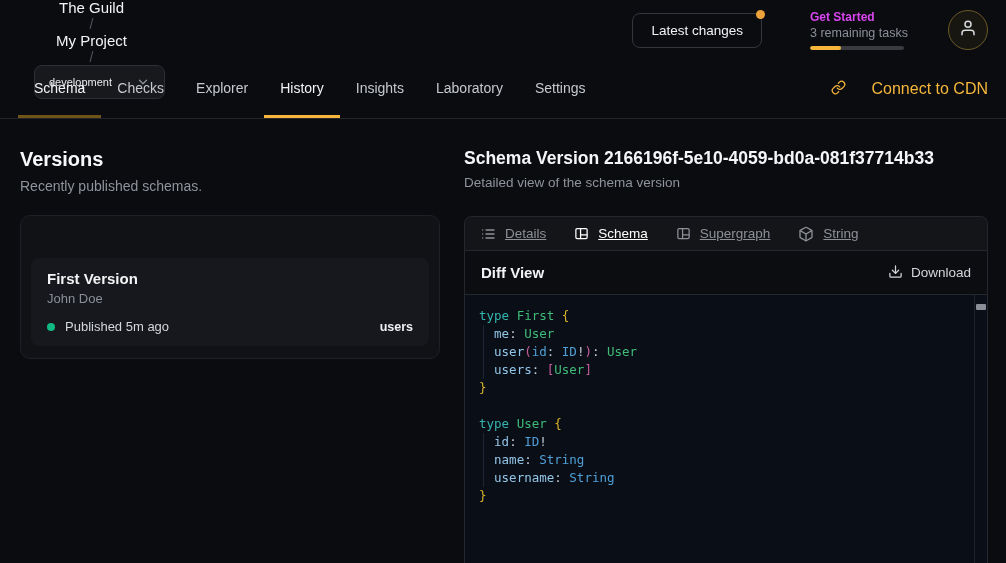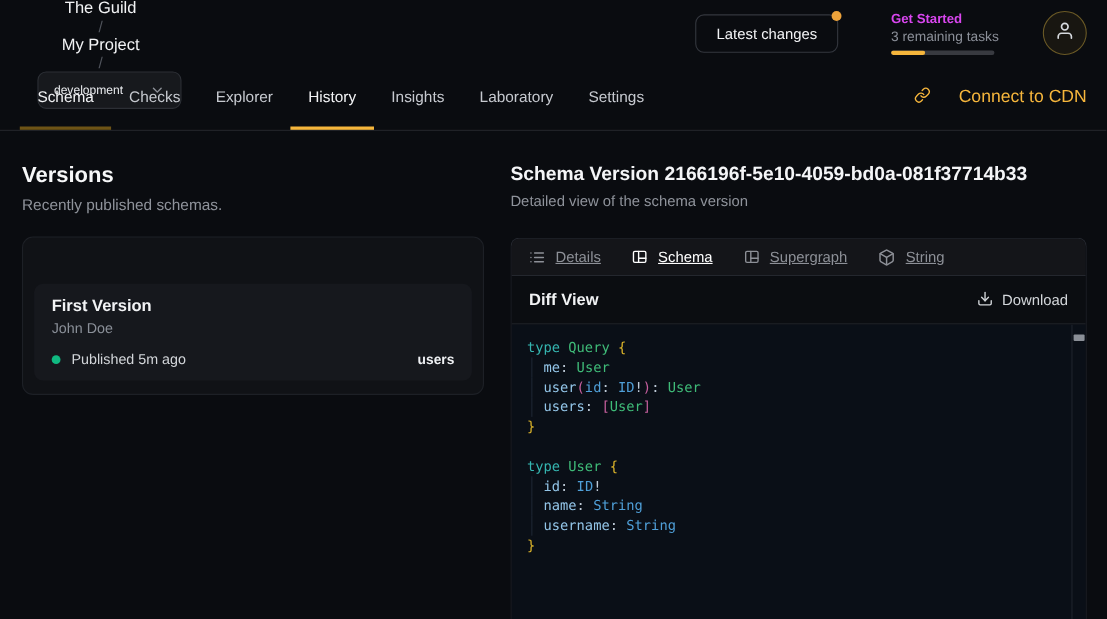--- a/index.html
+++ b/index.html
@@ -235,21 +235,21 @@
                   <line x1="12" y1="15" x2="12" y2="3"></line>
                 </svg>
             </span>
             <span>Download</span>
           </div>
         </div>
       </div>
 
       <div class="code-area">
         <div>
-            <div class="code-line"><span style="color: rgb(53, 181, 176);">type</span><span style="color: rgb(191, 203, 216);"> </span><span style="color: rgb(63, 187, 120);">Query</span><span style="color: rgb(191, 203, 216);"> </span><span style="color: rgb(220, 180, 42);">{</span></div>
+            <div class="code-line"><span style="color: rgb(53, 181, 176);">type</span><span style="color: rgb(191, 203, 216);"> </span><span style="color: rgb(63, 187, 120);">First</span><span style="color: rgb(191, 203, 216);"> </span><span style="color: rgb(220, 180, 42);">{</span></div>
             <div class="code-line"><span class="guide"></span><span style="color: rgb(191, 203, 216);">  </span><span style="color: rgb(147, 197, 232);">me</span><span style="color: rgb(191, 203, 216);">: </span><span style="color: rgb(63, 187, 120);">User</span></div>
             <div class="code-line"><span class="guide"></span><span style="color: rgb(191, 203, 216);">  </span><span style="color: rgb(147, 197, 232);">user</span><span style="color: rgb(199, 95, 158);">(</span><span style="color: rgb(79, 159, 216);">id</span><span style="color: rgb(191, 203, 216);">: </span><span style="color: rgb(79, 159, 216);">ID</span><span style="color: rgb(191, 203, 216);">!</span><span style="color: rgb(199, 95, 158);">)</span><span style="color: rgb(191, 203, 216);">: </span><span style="color: rgb(63, 187, 120);">User</span></div>
             <div class="code-line"><span class="guide"></span><span style="color: rgb(191, 203, 216);">  </span><span style="color: rgb(147, 197, 232);">users</span><span style="color: rgb(191, 203, 216);">: </span><span style="color: rgb(199, 95, 158);">[</span><span style="color: rgb(63, 187, 120);">User</span><span style="color: rgb(199, 95, 158);">]</span></div>
             <div class="code-line"><span style="color: rgb(220, 180, 42);">}</span></div>
             <div class="code-line">&nbsp;</div>
             <div class="code-line"><span style="color: rgb(53, 181, 176);">type</span><span style="color: rgb(191, 203, 216);"> </span><span style="color: rgb(63, 187, 120);">User</span><span style="color: rgb(191, 203, 216);"> </span><span style="color: rgb(220, 180, 42);">{</span></div>
             <div class="code-line"><span class="guide"></span><span style="color: rgb(191, 203, 216);">  </span><span style="color: rgb(147, 197, 232);">id</span><span style="color: rgb(191, 203, 216);">: </span><span style="color: rgb(79, 159, 216);">ID</span><span style="color: rgb(191, 203, 216);">!</span></div>
             <div class="code-line"><span class="guide"></span><span style="color: rgb(191, 203, 216);">  </span><span style="color: rgb(147, 197, 232);">name</span><span style="color: rgb(191, 203, 216);">: </span><span style="color: rgb(79, 159, 216);">String</span></div>
             <div class="code-line"><span class="guide"></span><span style="color: rgb(191, 203, 216);">  </span><span style="color: rgb(147, 197, 232);">username</span><span style="color: rgb(191, 203, 216);">: </span><span style="color: rgb(79, 159, 216);">String</span></div>
             <div class="code-line"><span style="color: rgb(220, 180, 42);">}</span></div>

